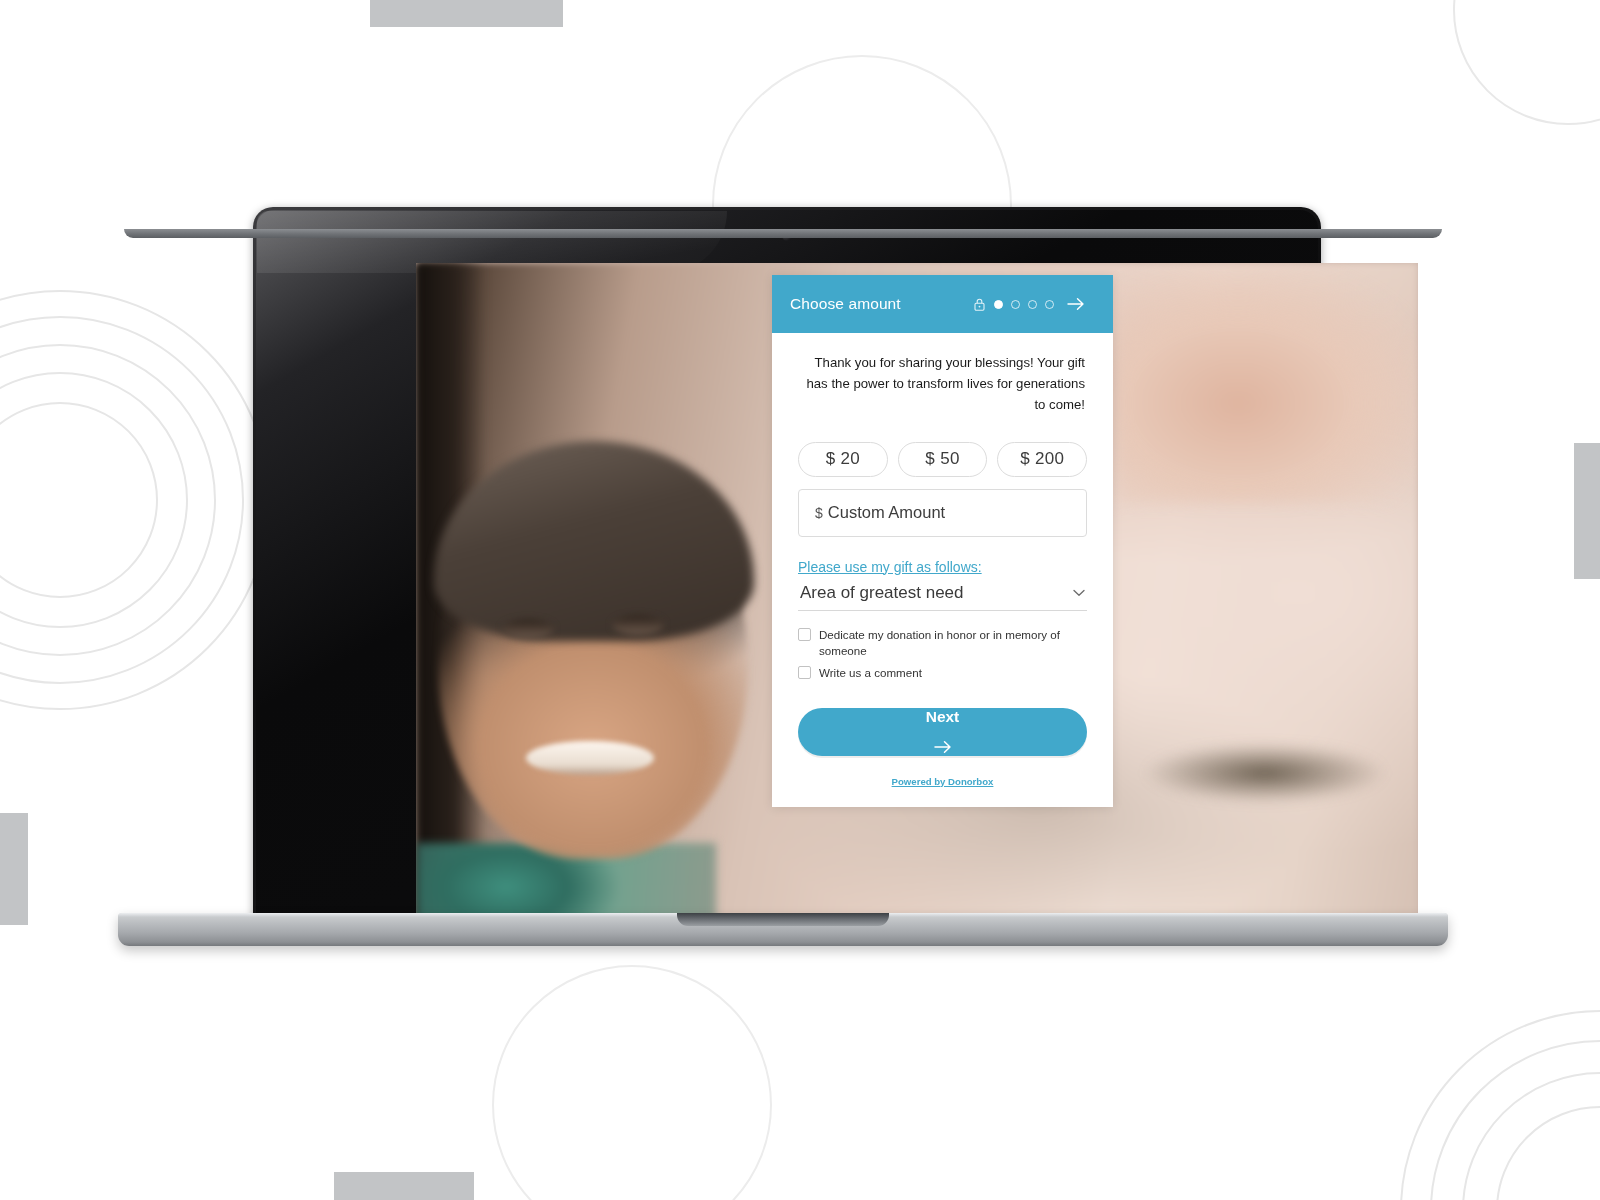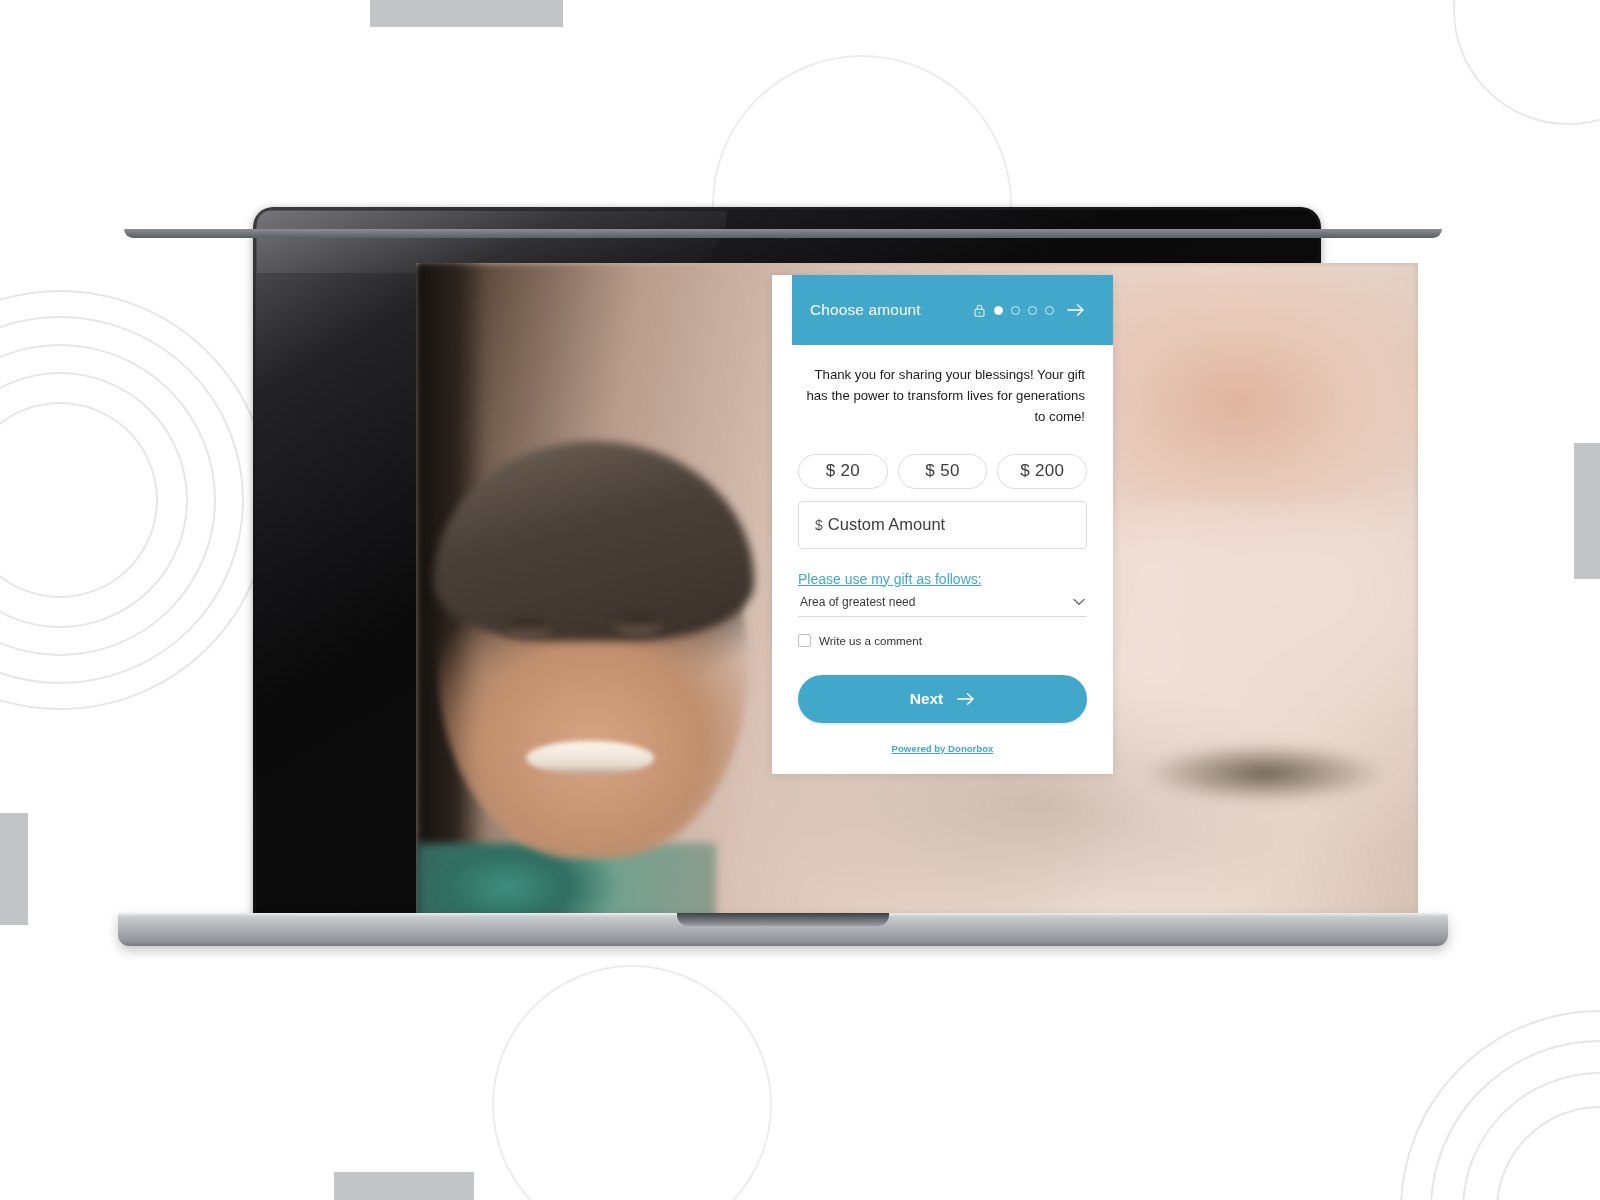--- a/index.html
+++ b/index.html
@@ -186,26 +186,25 @@
     position: absolute;
     left: 356px; top: 12px;
     width: 341px;
     background: #ffffff;
     box-shadow: 0 1px 10px rgba(0,0,0,.10);
     font-family: "Liberation Sans", sans-serif;
   }
 
   #form-header {
     background: #41a8cb;
-    height: 70px;
+    height: 58px;
     display: flex;
     align-items: center;
     padding: 0 28px 0 18px;
     color: #ffffff;
-    margin-left: 20px;
   }
   #form-title { font-size: 15.5px; font-weight: 400; letter-spacing: .1px; }
   #header-right { margin-left: auto; display: flex; align-items: center; gap: 9px; }
   .lock-ico { width: 11px; height: 13px; display: block; opacity: .85; }
   #step-dots { display: flex; align-items: center; gap: 8px; }
   .dot { width: 9px; height: 9px; border-radius: 50%; border: 1.5px solid rgba(255,255,255,.75); }
   .dot.filled { background: #ffffff; border-color: #ffffff; }
   .arrow-ico { width: 18px; height: 14px; display: block; margin-left: 4px; }
 
   #form-body { padding: 20px 26px 16px; }
@@ -280,21 +279,21 @@
 
   
   #desig-block { margin-top: 22px; }
   #desig-label { font-size: 14px; color: #41a8cb; text-decoration: underline; }
   #desig-select {
     margin-top: 8px;
     border-bottom: 1px solid #d8d8d8;
     padding: 0 2px 7px 2px;
     display: flex;
     align-items: center;
-    font-size: 12px;
+    font-size: 17px;
     color: #3a3a3a;
   }
   #desig-value { flex: 1; }
   .chev { width: 12px; height: 8px; display: block; }
 
   
   #checks { margin-top: 16px; }
   .check-row { display: flex; align-items: flex-start; margin-bottom: 6px; }
   .cbox {
     width: 13px; height: 13px;
@@ -312,26 +311,26 @@
   }
 
   
   #next-btn {
     margin-top: 26px;
     height: 48px;
     border-radius: 24px;
     background: #41a8cb;
     display: flex;
     align-items: center;
-    justify-content: center;
     gap: 14px;
     color: #ffffff;
     font-size: 15.5px;
     font-weight: 600;
     box-shadow: 0 2px 0 rgba(0,0,0,.07);
+    flex-direction: column;
   }
   #next-arrow { width: 18px; height: 14px; display: block; }
 
   #powered {
     margin-top: 20px;
     text-align: center;
     font-size: 9.6px;
     color: #41a8cb;
     text-decoration: underline;
     font-weight: 700;
@@ -472,20 +471,24 @@
                   <svg class="chev" viewBox="0 0 12 8" fill="none">
                     <path d="M1 1.5L6 6.3l5-4.8" stroke="#6b6b6b" stroke-width="1.3" stroke-linecap="round" stroke-linejoin="round"></path>
                   </svg>
                 </span>
               </div>
             </div>
 
             <div id="checks">
               <div class="check-row">
                 <span class="cbox"></span>
+                <span class="check-label">Dedicate my donation in honor or in memory of someone</span>
+              </div>
+              <div class="check-row">
+                <span class="cbox"></span>
                 <span class="check-label">Write us a comment</span>
               </div>
             </div>
 
             <div id="next-btn">
               <span>Next</span>
               <span>
                 <svg id="next-arrow" viewBox="0 0 18 14" fill="none">
                   <path d="M1 7h15M10.5 1.8L16 7l-5.5 5.2" stroke="#ffffff" stroke-width="1.5" stroke-linecap="round" stroke-linejoin="round"></path>
                 </svg>

